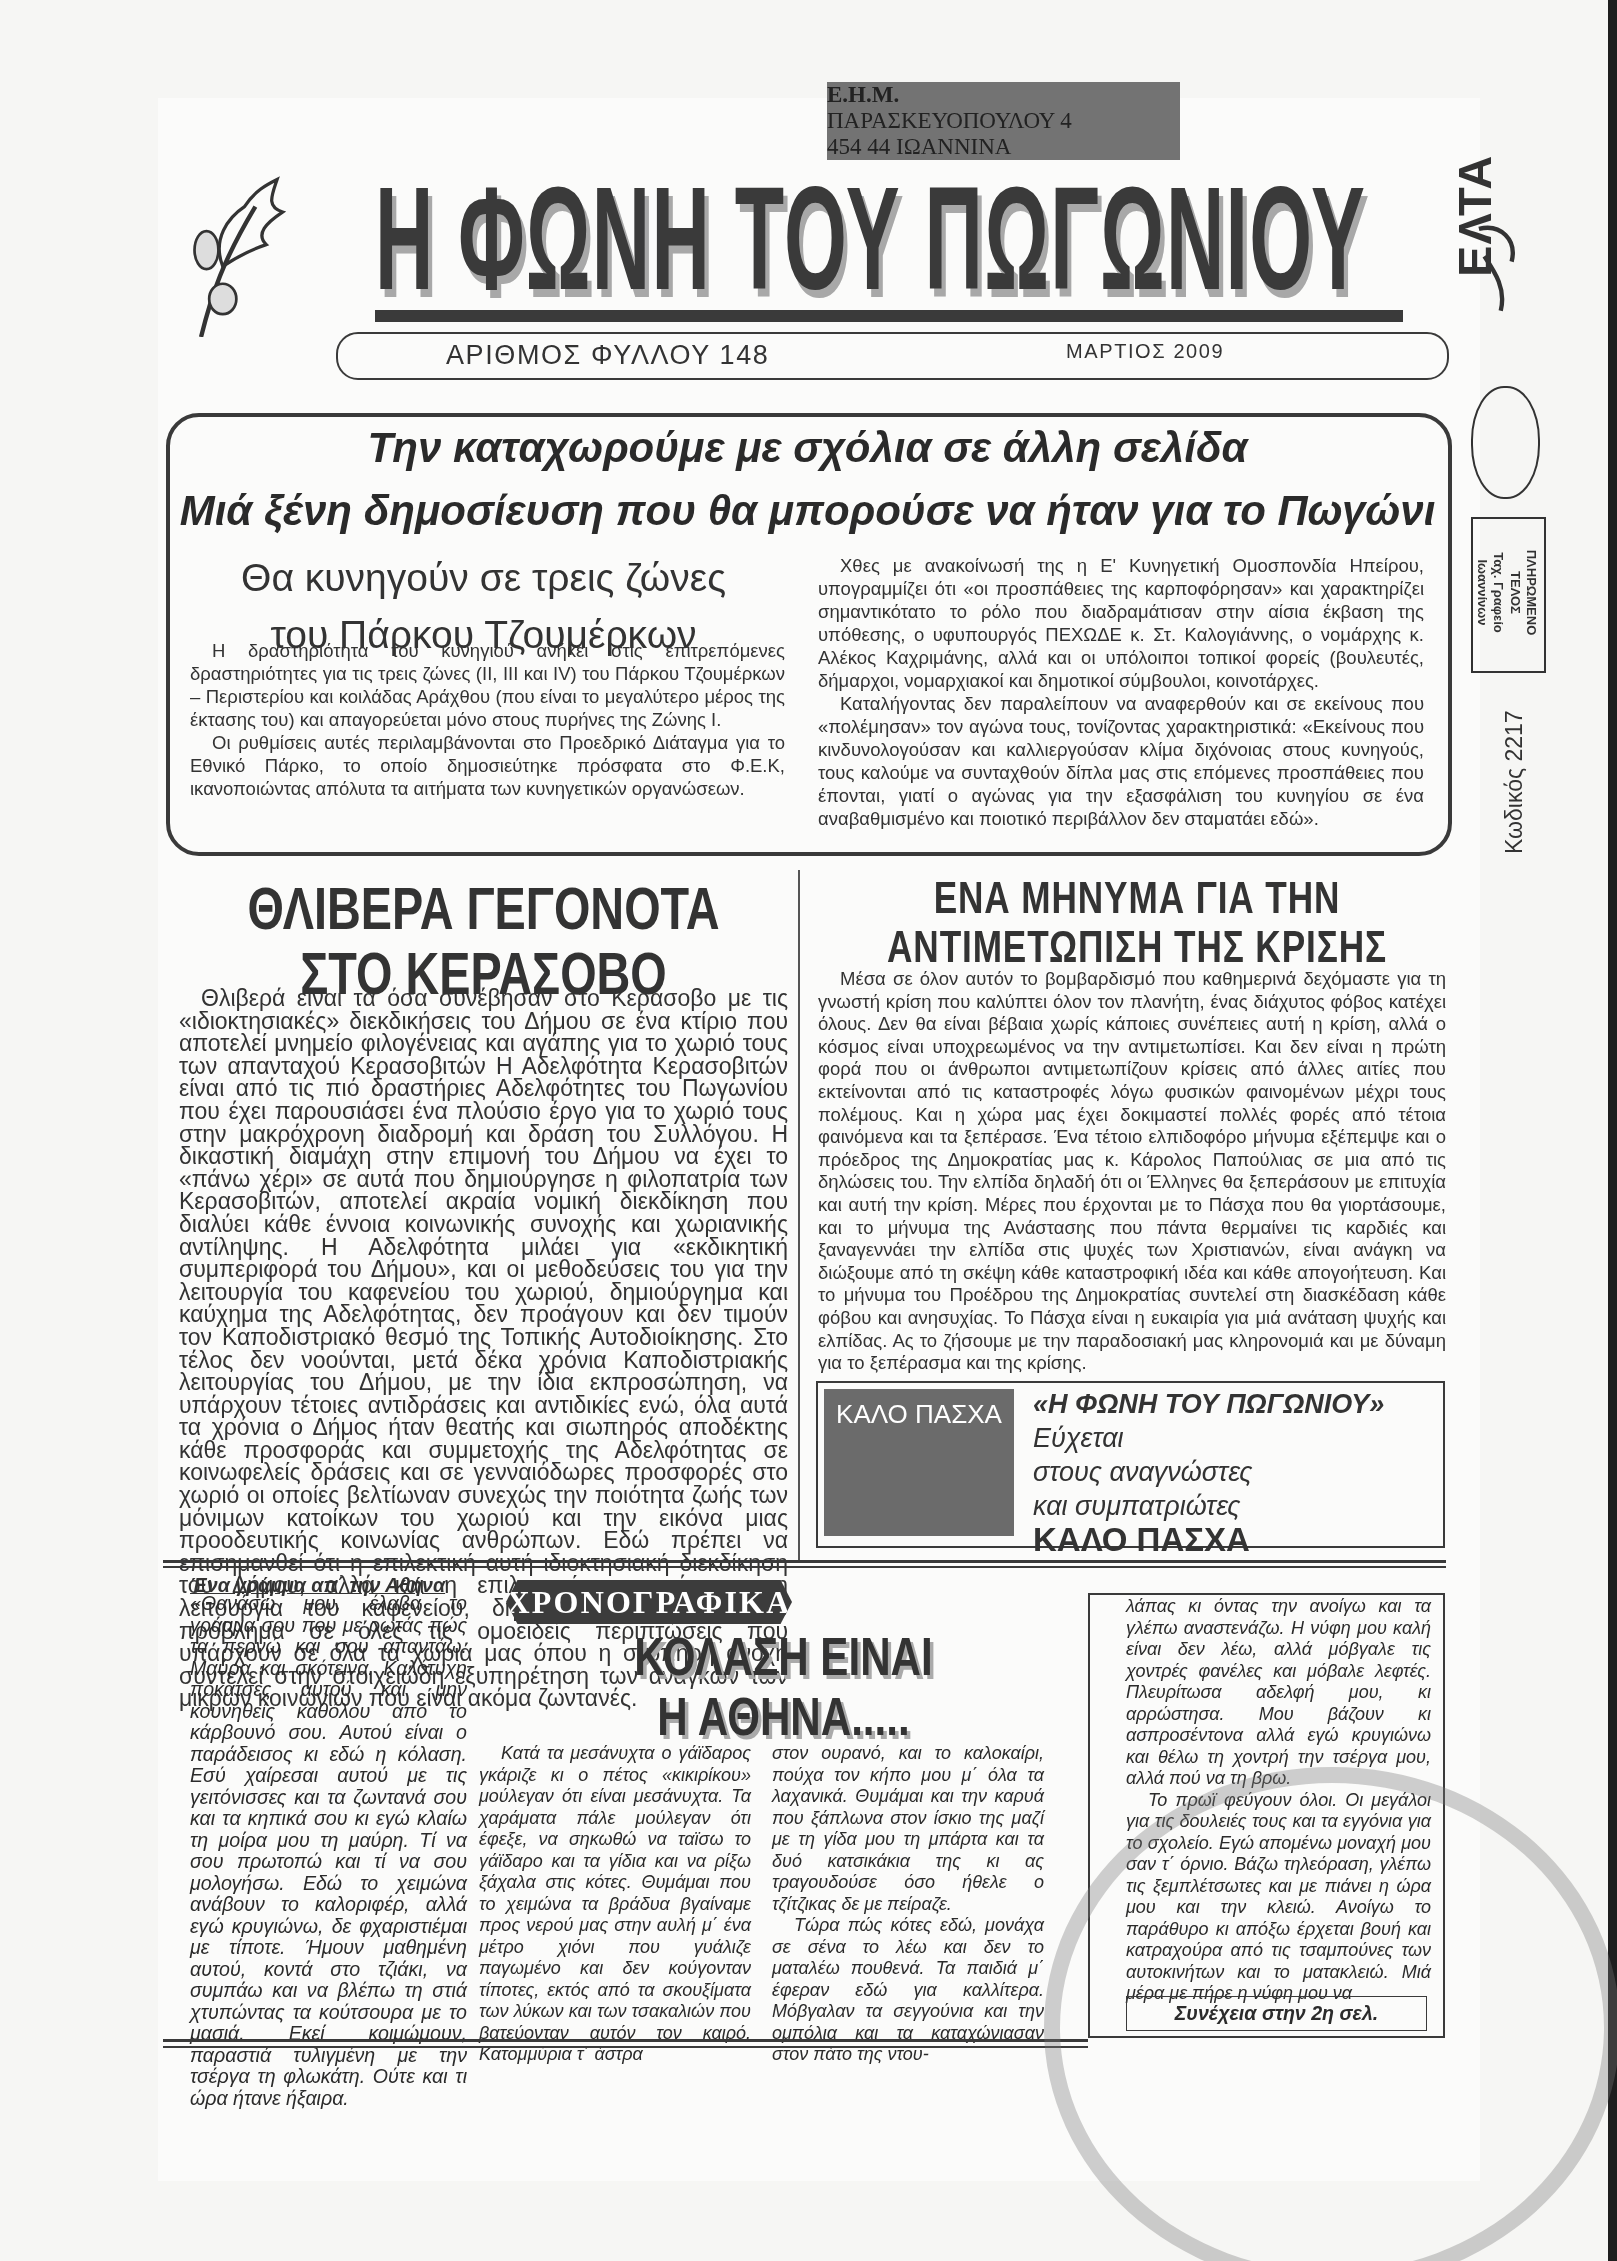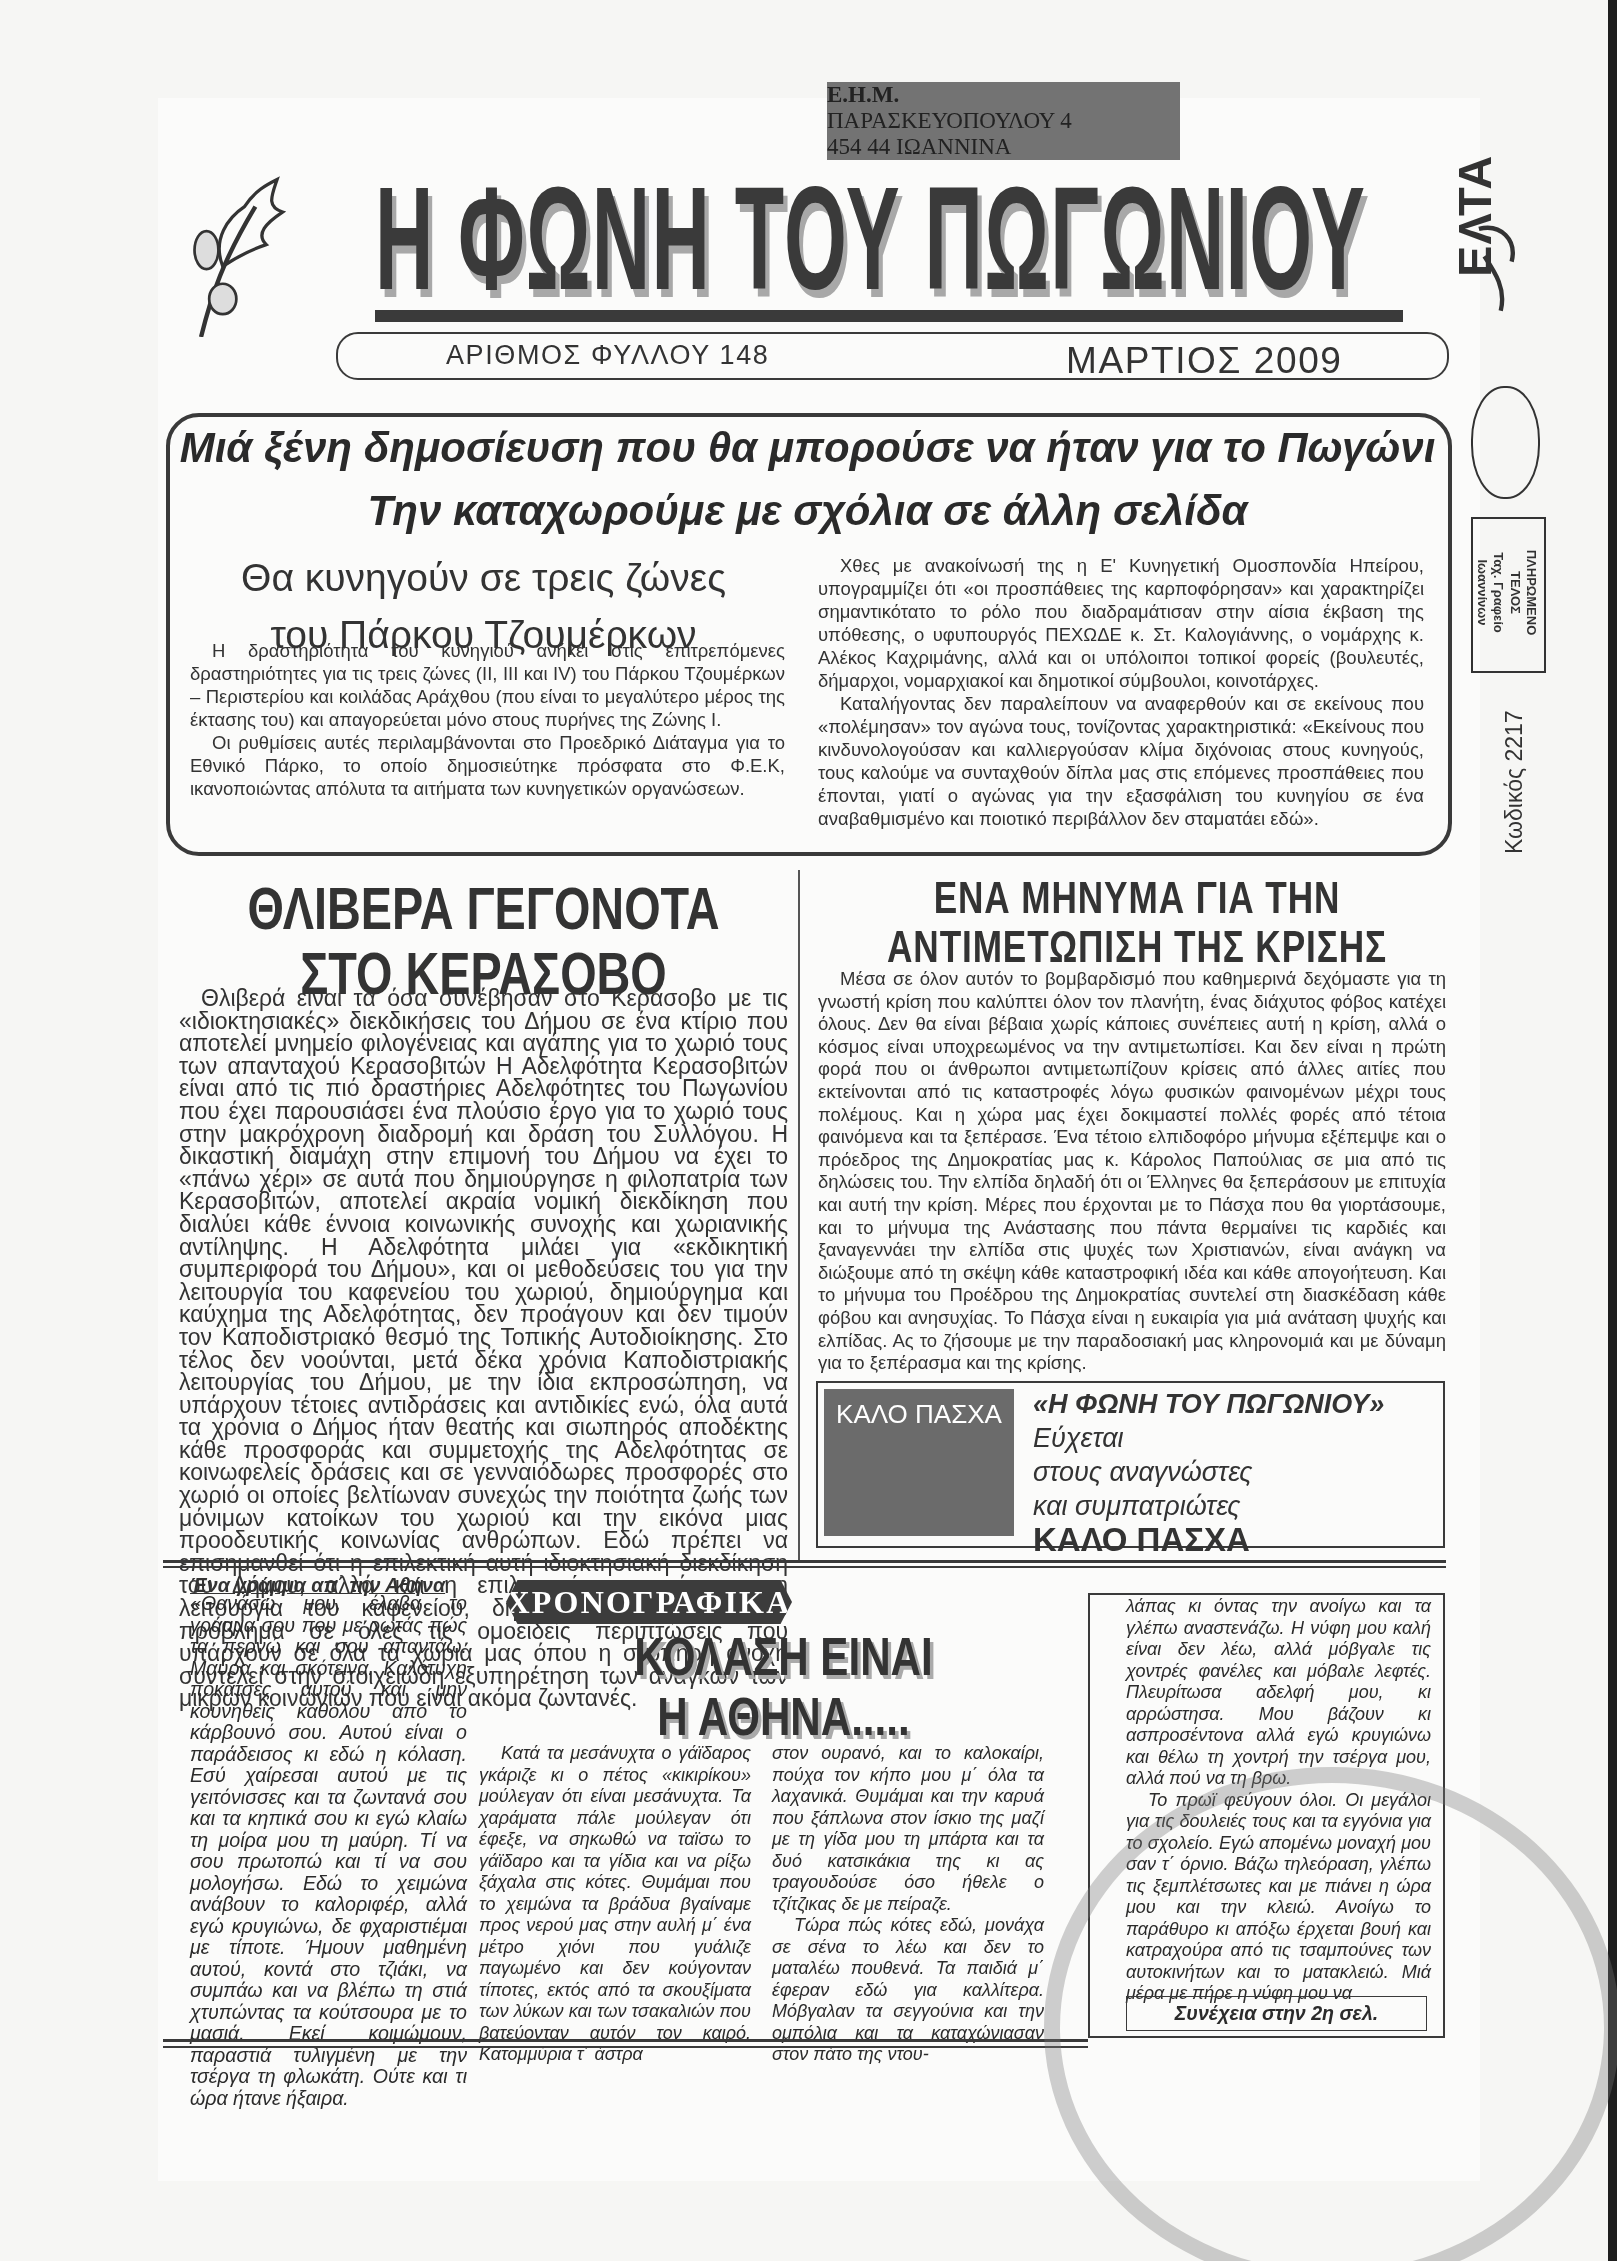--- a/index.html
+++ b/index.html
@@ -14,21 +14,21 @@
   
   .mast-title{position:absolute;left:375px;top:169px;width:1050px;height:139px;
       font-family:"Liberation Sans",sans-serif;font-weight:bold;font-size:147px;line-height:139px;
       color:#3a3a3a;letter-spacing:2.2px;transform:scaleX(0.55);transform-origin:left top;white-space:nowrap;
       text-shadow:7.6px 7.6px 0 #a8a8a8;}
   .mast-rule{position:absolute;left:375px;top:310px;width:1028px;height:12px;background:#3a3a3a;}
   .oak{position:absolute;left:190px;top:174px;width:109px;height:163px;}
   .issue-bar{position:absolute;left:336px;top:332px;width:1109px;height:44px;border:2.2px solid #3a3a3a;
       border-radius:22px;}
   .issue-num{position:absolute;left:446px;top:340px;font-size:27px;letter-spacing:1.6px;color:#333;}
-  .issue-date{position:absolute;left:1066px;top:340px;font-size:37px;letter-spacing:1.6px;color:#333;}
+  .issue-date{position:absolute;left:1066px;top:340px;font-size:20px;letter-spacing:1.6px;color:#333;}
   
   .elta{position:absolute;left:1468px;top:169px;width:60px;height:218px;}
   .elta-text{position:absolute;left:1447px;top:277px;font-size:47px;font-weight:bold;color:#333;
       transform:rotate(-90deg);transform-origin:left top;letter-spacing:1.1px;}
   .stamp{position:absolute;left:1471px;top:386px;width:65px;height:109px;border:2.7px solid #333;border-radius:33px/54px;}
   .paid{position:absolute;left:1471px;top:517px;width:71px;height:152px;border:2.2px solid #333;}
   .paid-text{position:absolute;left:1539px;top:519px;transform:rotate(90deg);transform-origin:left top;
       font-size:13px;line-height:16.3px;font-weight:bold;color:#333;width:147px;text-align:center;}
   .code{position:absolute;left:1501px;top:854px;transform:rotate(-90deg);transform-origin:left top;
       font-size:23px;color:#333;white-space:nowrap;}
@@ -111,22 +111,22 @@
 <div class="paid-text">
   <div>ΠΛΗΡΩΜΕΝΟ</div>
   <div>ΤΕΛΟΣ</div>
   <div>Ταχ. Γραφείο</div>
   <div>Ιωαννίνων</div>
 </div>
 <div class="code">Κωδικός 2217</div>
 
 <div class="topbox"></div>
 <div class="banner">
+  <div>Την καταχωρούμε με σχόλια σε άλλη σελίδα</div>
   <div>Μιά ξένη δημοσίευση που θα μπορούσε να ήταν για το Πωγώνι</div>
-  <div>Την καταχωρούμε με σχόλια σε άλλη σελίδα</div>
 </div>
 <div class="hunt-h">
   <div>Θα κυνηγούν σε τρεις ζώνες</div>
   <div>του Πάρκου Τζουμέρκων</div>
 </div>
 <div class="hunt-l body">
   <p class="indent">Η δραστηριότητα του κυνηγιού ανήκει στις επιτρεπόμενες δραστηριότητες για τις τρεις ζώνες (ΙΙ, ΙΙΙ και ΙV) του Πάρκου Τζουμέρκων – Περιστερίου και κοιλάδας Αράχθου (που είναι το μεγαλύτερο μέρος της έκτασης του) και απαγορεύεται μόνο στους πυρήνες της Ζώνης Ι.</p>
   <p class="indent">Οι ρυθμίσεις αυτές περιλαμβάνονται στο Προεδρικό Διάταγμα για το Εθνικό Πάρκο, το οποίο δημοσιεύτηκε πρόσφατα στο Φ.Ε.Κ, ικανοποιώντας απόλυτα τα αιτήματα των κυνηγετικών οργανώσεων.</p>
 </div>
 <div class="hunt-r body">

